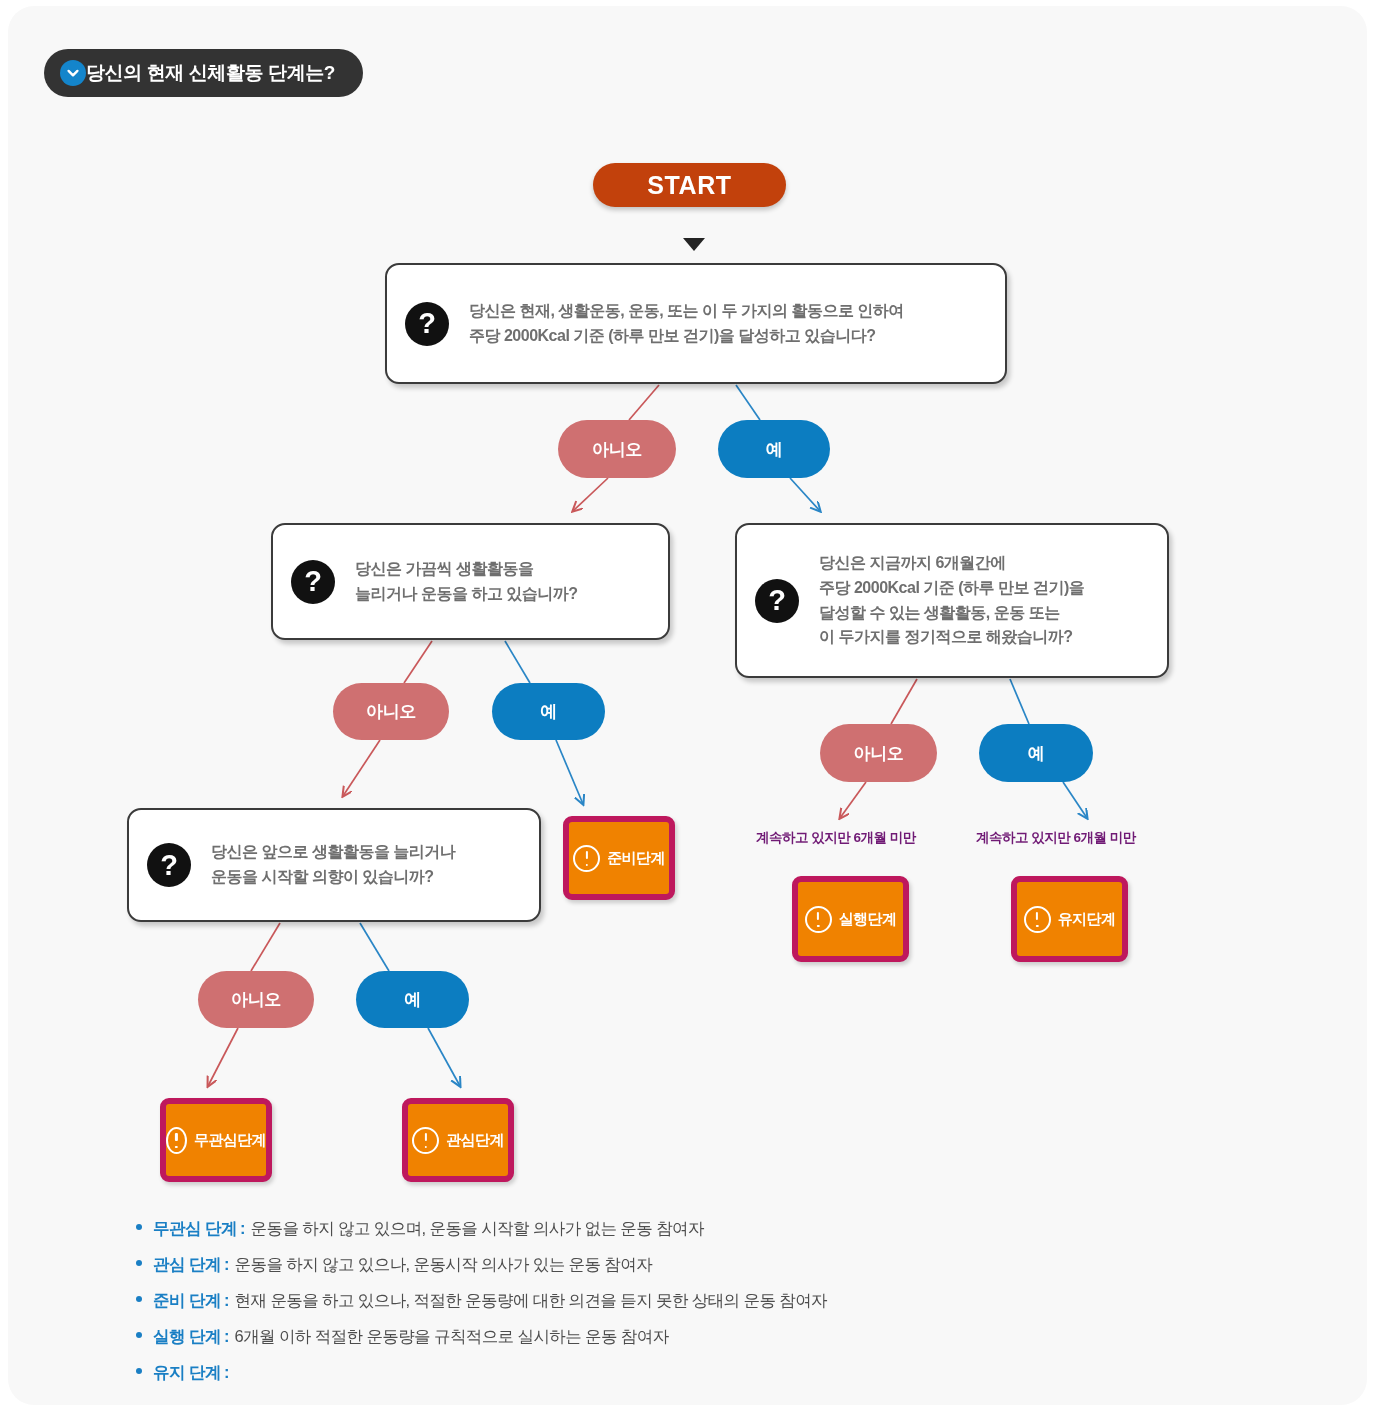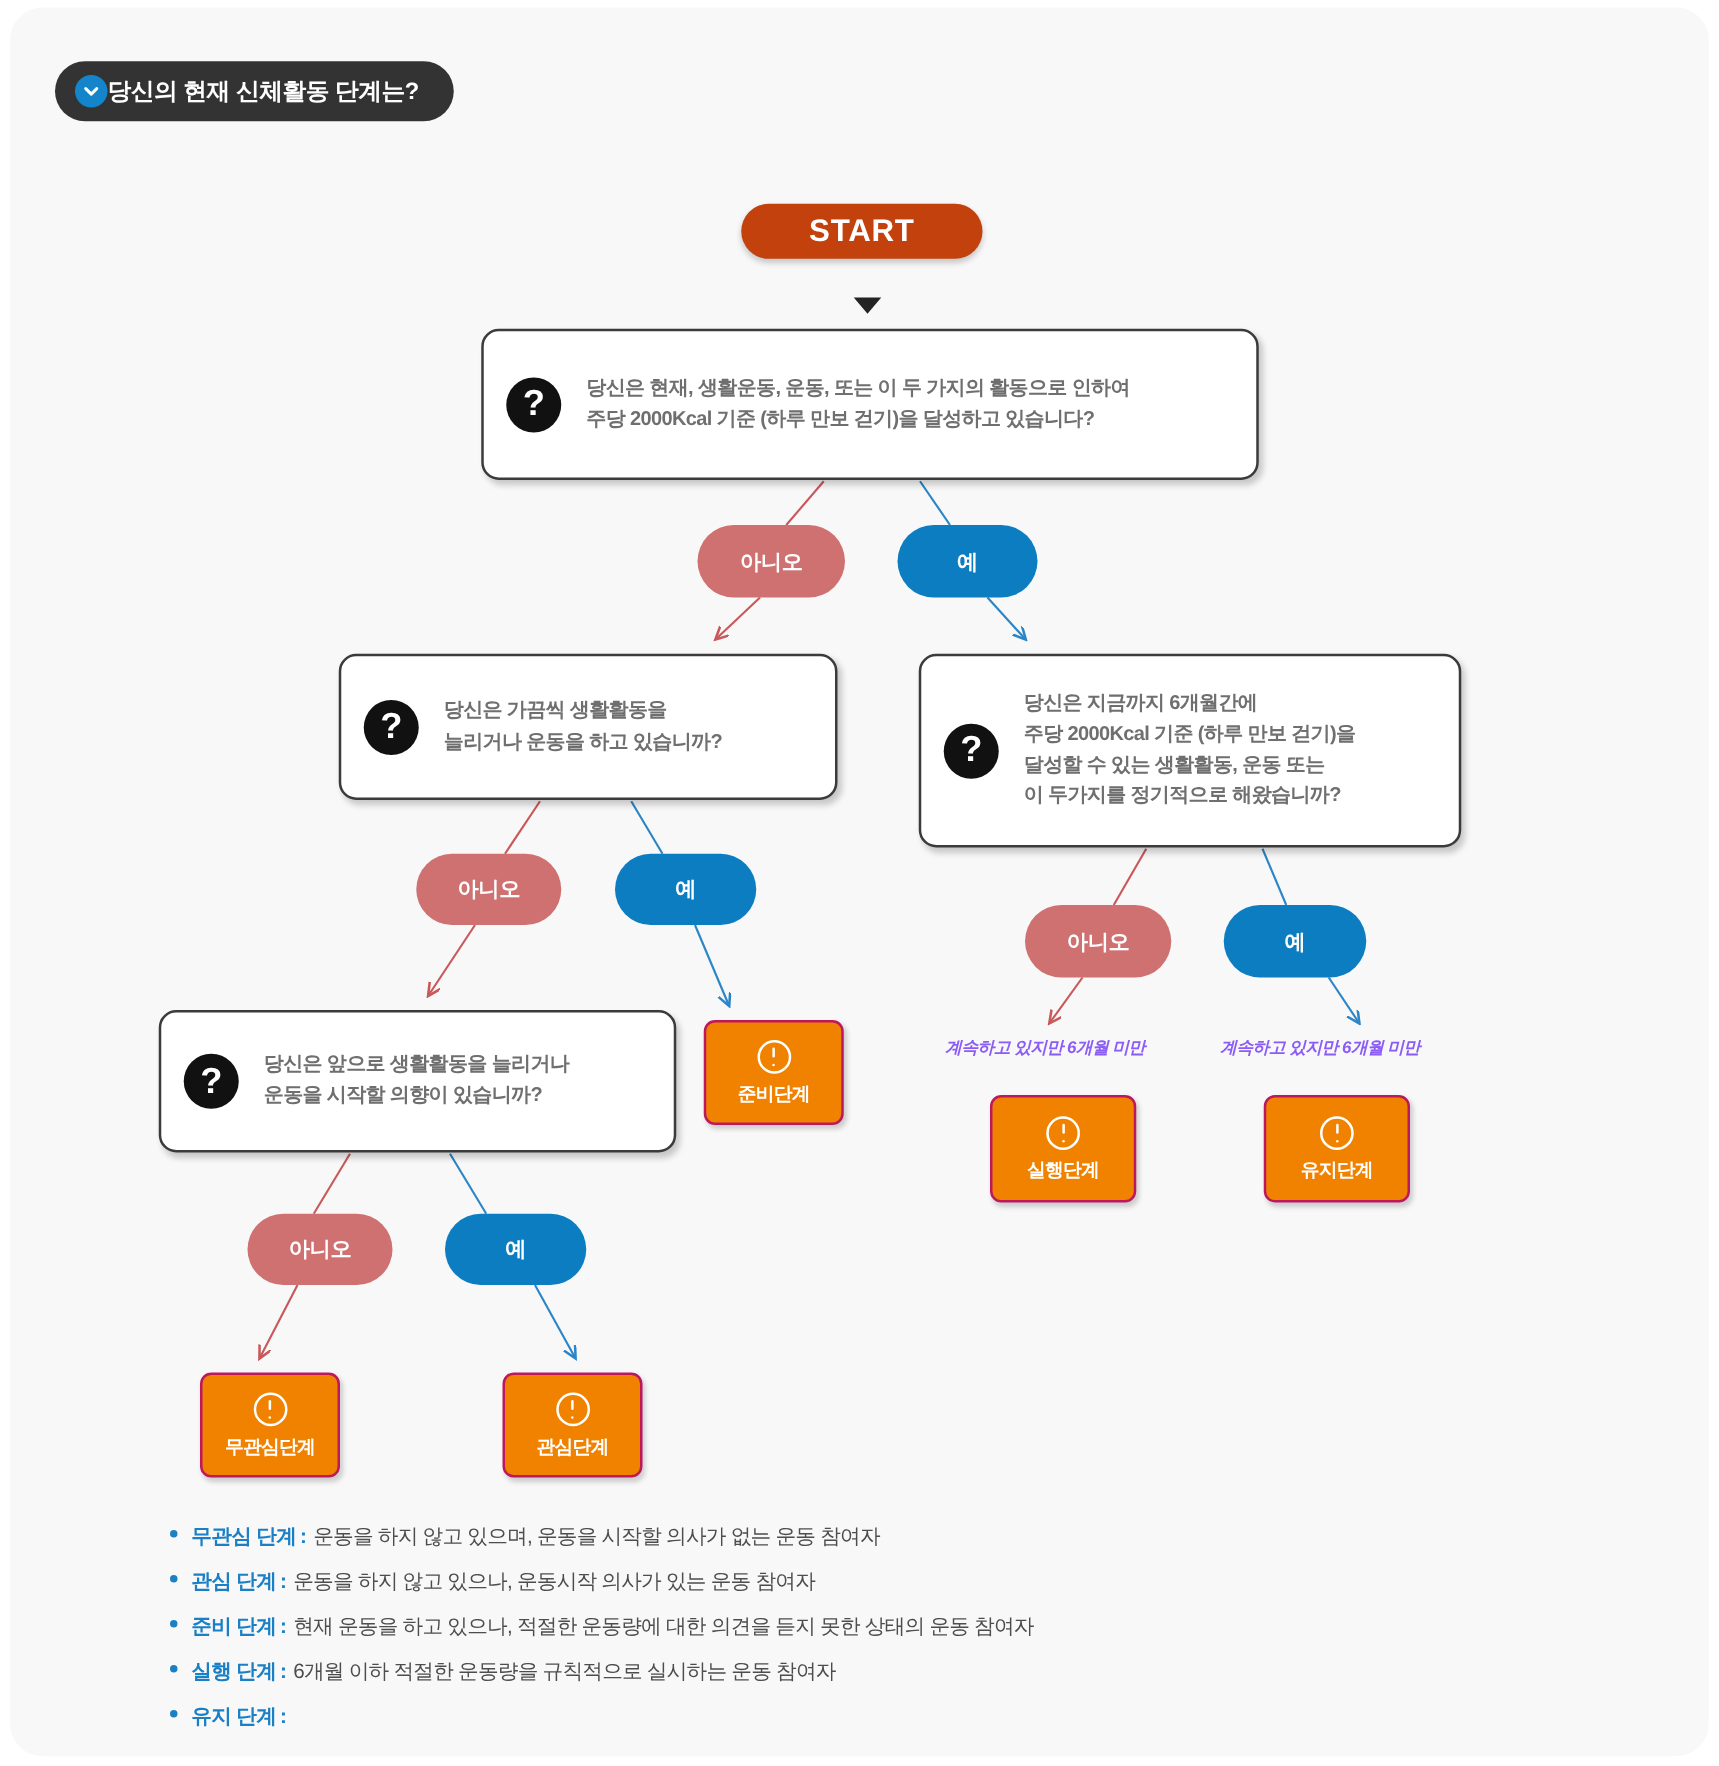--- a/index.html
+++ b/index.html
@@ -130,36 +130,35 @@
   #p2no  { left: 325px; top: 677px; width: 116px; height: 57px; }
   #p2yes { left: 484px; top: 677px; width: 113px; height: 57px; }
   #p3no  { left: 812px; top: 718px; width: 117px; height: 58px; }
   #p3yes { left: 971px; top: 718px; width: 114px; height: 58px; }
   #p4no  { left: 190px; top: 965px; width: 116px; height: 57px; }
   #p4yes { left: 348px; top: 965px; width: 113px; height: 57px; }
 
   
   .branch-caption {
     position: absolute;
-    color: #8b5cf6;
+    color: #701a75;
     font-size: 13.5px;
     font-weight: bold;
     letter-spacing: -0.5px;
     white-space: nowrap;
-    font-style: italic;
   }
   #cap-left  { left: 748px; top: 823px; }
   #cap-right { left: 968px; top: 823px; }
 
   
   .result {
     background: #f08200;
-    border: 2px solid #be185d;
+    border: 6px solid #be185d;
     border-radius: 9px;
-    display: flex; flex-direction: column;
+    display: flex; flex-direction: row;
     align-items: center; justify-content: center;
     gap: 7px;
     box-shadow: 2px 3px 4px rgba(0,0,0,0.18);
   }
   .result .excl {
     width: 23px; height: 23px;
     border: 2.1px solid #ffffff;
     border-radius: 50%;
     position: relative;
   }

